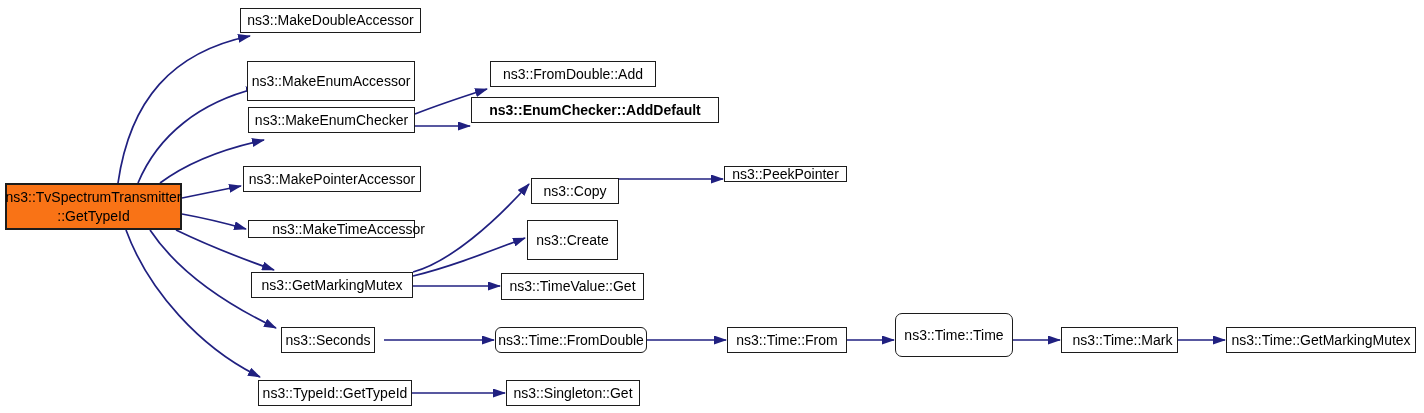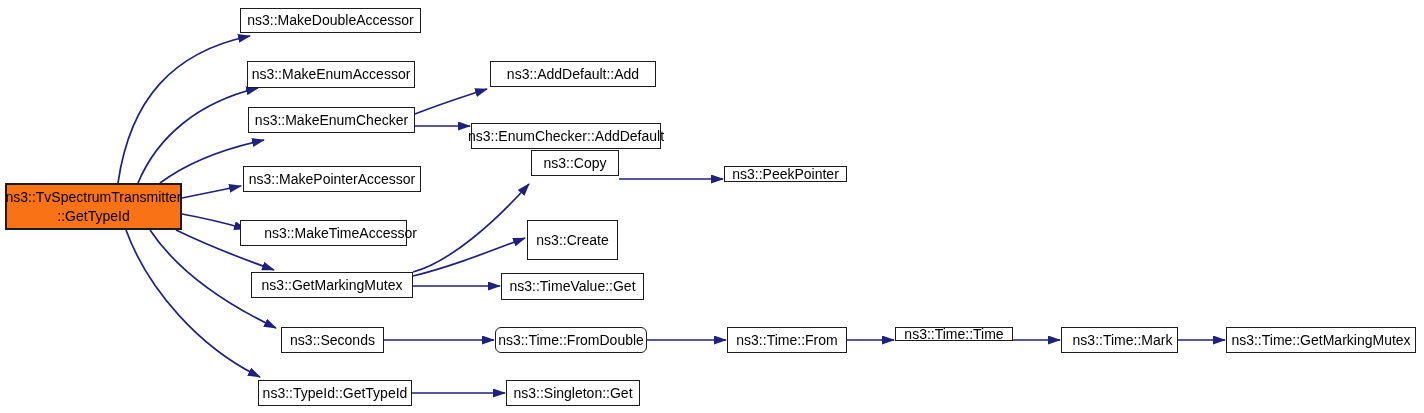--- a/index.html
+++ b/index.html
@@ -72,33 +72,33 @@
       <path d="M647,340 L726,340" fill="none" stroke="#202080" stroke-width="1.7" marker-end="url(#arrowhead)"></path>
       <path d="M847,340 L894,340" fill="none" stroke="#202080" stroke-width="1.7" marker-end="url(#arrowhead)"></path>
       <path d="M1013,340 L1060,340" fill="none" stroke="#202080" stroke-width="1.7" marker-end="url(#arrowhead)"></path>
       <path d="M1178,340 L1225,340" fill="none" stroke="#202080" stroke-width="1.7" marker-end="url(#arrowhead)"></path>
       <path d="M412,393 L505,393" fill="none" stroke="#202080" stroke-width="1.7" marker-end="url(#arrowhead)"></path>
     </svg>
   <div id="node-layer">
       <div class="node root" style="left: 5px; top: 183px; width: 177px; height: 47px;">ns3::TvSpectrumTransmitter
 ::GetTypeId</div>
       <div class="node" style="left: 240px; top: 8px; width: 181px; height: 25px;">ns3::MakeDoubleAccessor</div>
-      <div class="node" style="left: 247px; top: 61px; width: 168px; height: 27px;">ns3::MakeEnumAccessor</div>
+      <div class="node" style="left: 247px; top: 61px; width: 168px; height: 40px;">ns3::MakeEnumAccessor</div>
       <div class="node" style="left: 248px; top: 107px; width: 167px; height: 26px;">ns3::MakeEnumChecker</div>
-      <div class="node" style="left: 490px; top: 61px; width: 166px; height: 26px;">ns3::AddDefault::Add</div>
-      <div class="node" style="left: 471px; top: 123px; width: 190px; height: 26px;">ns3::EnumChecker::AddDefault</div>
+      <div class="node" style="left: 490px; top: 61px; width: 166px; height: 26px;">ns3::FromDouble::Add</div>
+      <div class="node" style="left: 471px; top: 97px; width: 248px; height: 26px; font-weight: bold;">ns3::EnumChecker::AddDefault</div>
       <div class="node" style="left: 243px; top: 166px; width: 178px; height: 26px;">ns3::MakePointerAccessor</div>
-      <div class="node" style="left: 531px; top: 150px; width: 88px; height: 26px;">ns3::Copy</div>
+      <div class="node" style="left: 531px; top: 178px; width: 88px; height: 26px;">ns3::Copy</div>
       <div class="node" style="left: 724px; top: 166px; width: 123px; height: 16px;">ns3::PeekPointer</div>
-      <div class="node" style="left: 240px; top: 220px; width: 167px; height: 26px; padding-left: 36px;">ns3::MakeTimeAccessor</div>
+      <div class="node" style="left: 248px; top: 220px; width: 167px; height: 18px; padding-left: 36px;">ns3::MakeTimeAccessor</div>
       <div class="node" style="left: 527px; top: 220px; width: 91px; height: 40px;">ns3::Create</div>
       <div class="node" style="left: 251px; top: 272px; width: 162px; height: 26px;">ns3::GetMarkingMutex</div>
       <div class="node" style="left: 501px; top: 273px; width: 143px; height: 27px;">ns3::TimeValue::Get</div>
-      <div class="node" style="left: 281px; top: 327px; width: 103px; height: 26px;">ns3::Seconds</div>
+      <div class="node" style="left: 281px; top: 327px; width: 94px; height: 26px;">ns3::Seconds</div>
       <div class="node" style="left: 495px; top: 327px; width: 152px; height: 26px; border-radius: 6px;">ns3::Time::FromDouble</div>
       <div class="node" style="left: 727px; top: 327px; width: 120px; height: 26px;">ns3::Time::From</div>
-      <div class="node" style="left: 895px; top: 327px; width: 118px; height: 14px;">ns3::Time::Time</div>
+      <div class="node" style="left: 895px; top: 313px; width: 118px; height: 44px; border-radius: 7px;">ns3::Time::Time</div>
       <div class="node" style="left: 1061px; top: 327px; width: 117px; height: 26px; padding-left: 8px;">ns3::Time::Mark</div>
       <div class="node" style="left: 1226px; top: 327px; width: 190px; height: 26px;">ns3::Time::GetMarkingMutex</div>
       <div class="node" style="left: 258px; top: 380px; width: 154px; height: 26px;">ns3::TypeId::GetTypeId</div>
       <div class="node" style="left: 506px; top: 380px; width: 134px; height: 26px;">ns3::Singleton::Get</div>
     </div>
 </div>
 
 </body></html>

